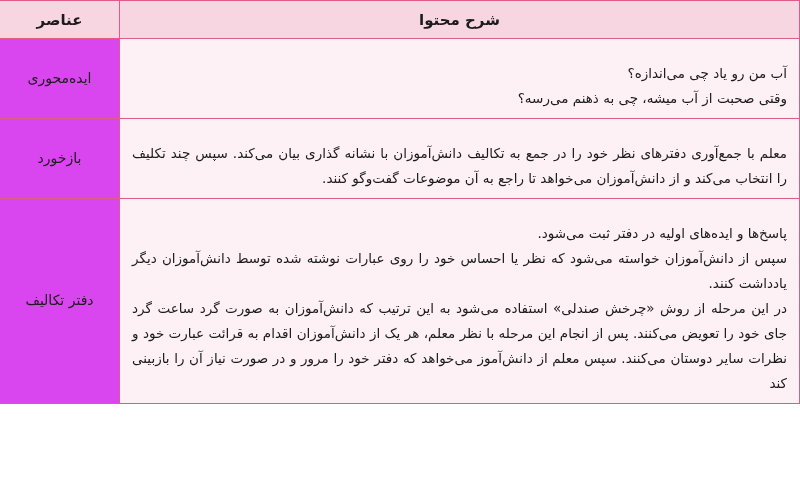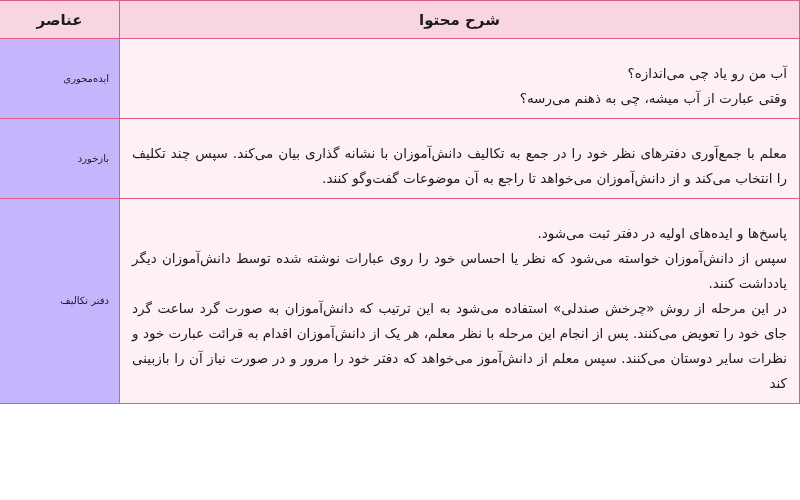--- a/index.html
+++ b/index.html
@@ -20,41 +20,41 @@
   table.doc-table {
     width: 800px;
     border-collapse: collapse;
     table-layout: fixed;
     direction: rtl;
   }
   table.doc-table th,
   table.doc-table td {
     border: 1px solid #e05a8a;
     vertical-align: middle;
-    padding: 6px 10px;
+    padding: 6px 0;
     box-sizing: border-box;
   }
   
   thead th {
     background: #f7d6e2;
     color: #1b1b1b;
     font-weight: bold;
     font-size: 15px;
     text-align: center;
     height: 38px;
     padding: 4px 8px;
   }
   th.col-elements { width: 120px; }
   th.col-content  { width: 680px; margin-top: 21px; }
 
   
   tbody td.cell-element {
-    background: #c4b5fd;
-    text-align: right;
-    font-size: 10px;
+    background: #d946ef;
+    text-align: center;
+    font-size: 14px;
     font-weight: normal;
     color: #1b1b1b;
     width: 120px;
     line-height: 1.5;
   }
   tbody td.cell-content {
     background: #fdf1f5;
     text-align: right;
     font-size: 13.5px;
     color: #1b1b1b;
@@ -78,21 +78,21 @@
     <thead>
       <tr>
         <th class="col-content">شرح محتوا</th>
         <th class="col-elements">عناصر</th>
       </tr>
     </thead>
     <tbody>
       <tr>
         <td class="cell-content">
           <p>آب من رو یاد چی می‌اندازه؟</p>
-          <p>وقتی عبارت از آب میشه، چی به ذهنم می‌رسه؟</p>
+          <p>وقتی صحبت از آب میشه، چی به ذهنم می‌رسه؟</p>
         </td>
         <td class="cell-element">ایده‌محوری</td>
       </tr>
       <tr>
         <td class="cell-content">
           <p>معلم با جمع‌آوری دفترهای نظر خود را در جمع به تکالیف دانش‌آموزان با نشانه گذاری بیان می‌کند. سپس چند تکلیف را انتخاب می‌کند و از دانش‌آموزان می‌خواهد تا راجع به آن موضوعات گفت‌وگو کنند.</p>
         </td>
         <td class="cell-element">بازخورد</td>
       </tr>
       <tr>

